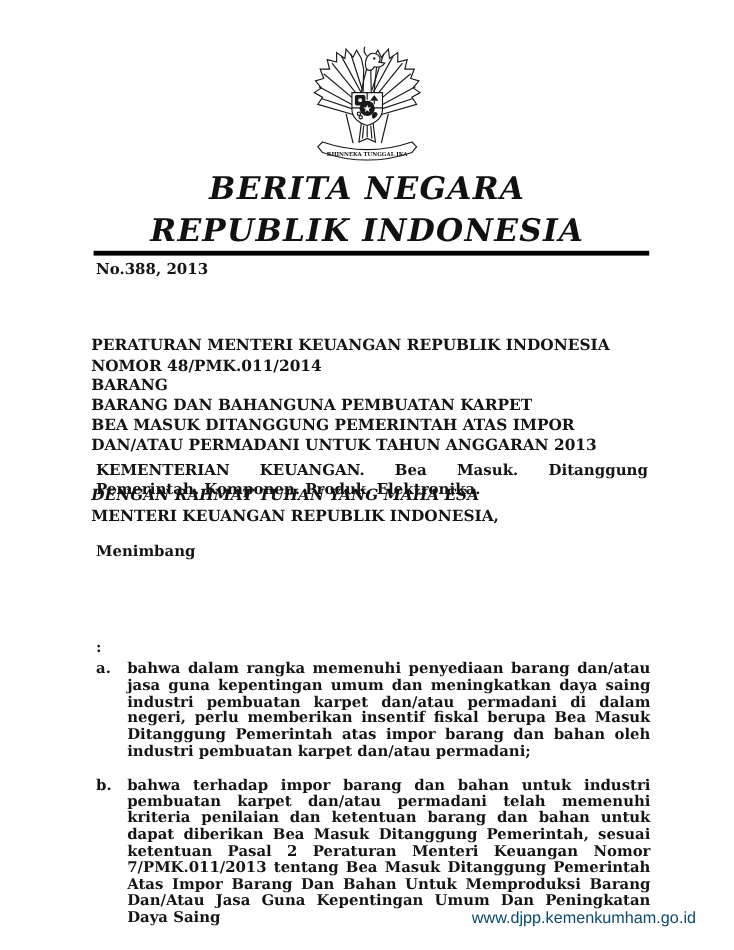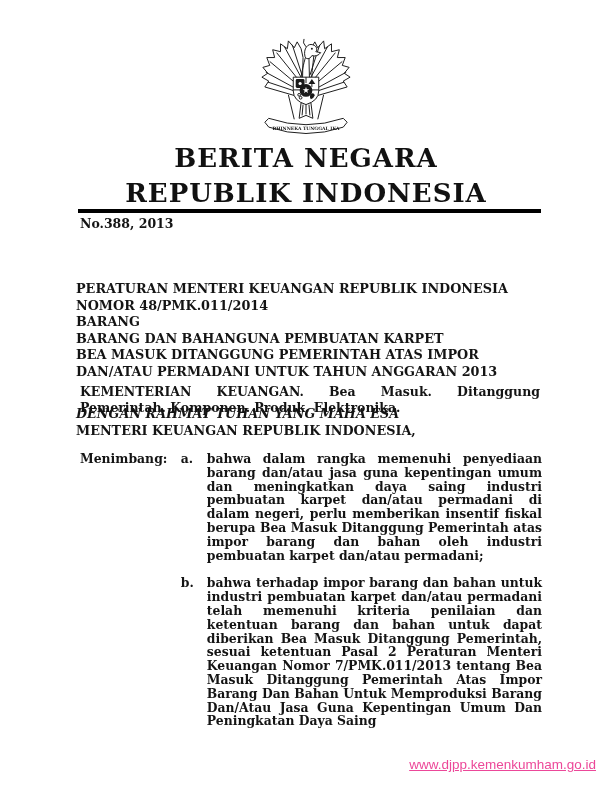--- a/index.html
+++ b/index.html
@@ -13,53 +13,54 @@
   }
   .emblem{
     position:absolute;top:36px;left:50%;margin-left:-49px;
     width:98px;height:98px;
   }
   .masthead{
     position:absolute;top:141px;left:0;width:612px;
     text-align:center;font-weight:bold;
     font-size:26px;line-height:35px;letter-spacing:1px;
     color:#111;
+    font-style:italic;
   }
   .rule{
     position:absolute;top:209px;left:78px;width:463px;height:4px;
     background:#000;
   }
   .header-row{
     position:absolute;top:216px;left:80px;width:460px;
     display:flex;flex-direction:column;
     font-weight:bold;font-size:12.5px;line-height:16px;
   }
   .header-number{width:168px;flex:0 0 168px;}
   .header-subject{flex:1;text-align:justify;text-justify:inter-word;}
   .doc-title{
     position:absolute;top:281px;left:76px;width:460px;
     text-align:left;font-weight:bold;font-size:12.8px;line-height:16.6px;
   }
   .invocation{margin-top:25px;font-style:italic;}
   .authority{margin-top:1px;}
   .considering{
     position:absolute;top:452px;left:80px;width:462px;
-    display:flex;flex-direction:row;
+    display:flex;flex-direction:column;
     font-weight:bold;font-size:12.4px;line-height:13.8px;
   }
   .c-label{flex:0 0 80px;}
   .c-colon{flex:0 0 18px;}
   .c-items{flex:1;display:flex;flex-direction:column;}
   .c-item{display:flex;flex-direction:row;margin-bottom:14px;}
   .c-letter{flex:0 0 26px;}
   .c-text{flex:1;text-align:justify;text-justify:inter-word;}
   .watermark{
-    position:absolute;top:757px;right:16px;
+    position:absolute;top:757px;right:32px;
     font-family:"Liberation Sans", sans-serif;
-    font-size:13.5px;color:#ec4899;text-decoration:underline;
+    font-size:13.5px;color:#0c4a6e;
     cursor:pointer;
   }
   svg .ln{stroke:#1a1a1a;stroke-width:1;fill:none;}
   svg .fw{fill:#ffffff;stroke:#1a1a1a;stroke-width:1;}
   svg .fb{fill:#1a1a1a;stroke:none;}
 </style>
 </head>
 <body>
 
 <div class="page">

